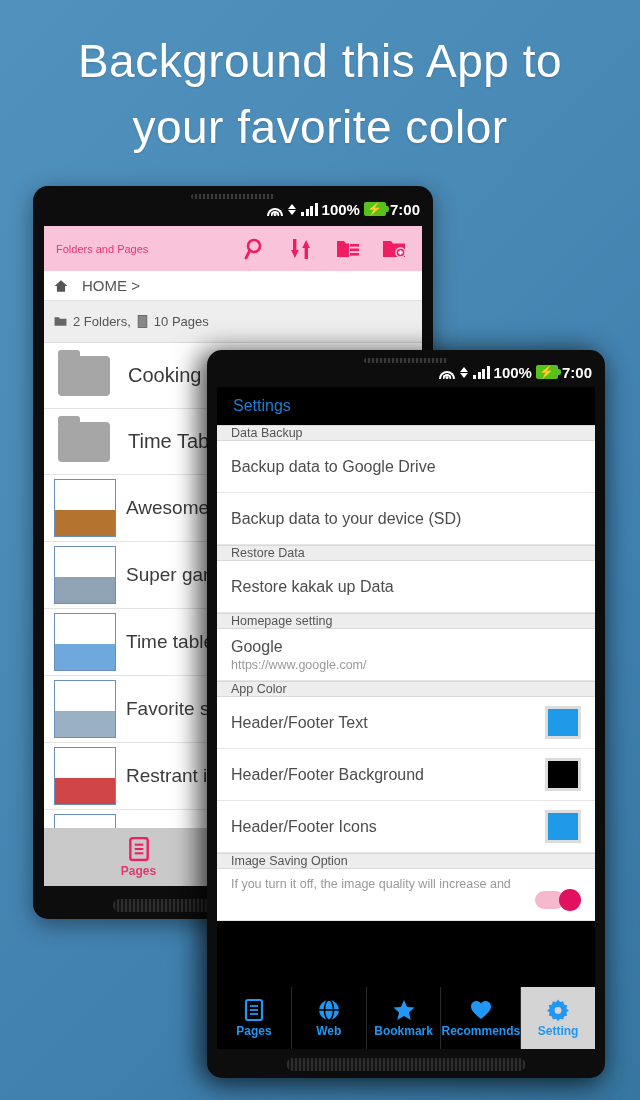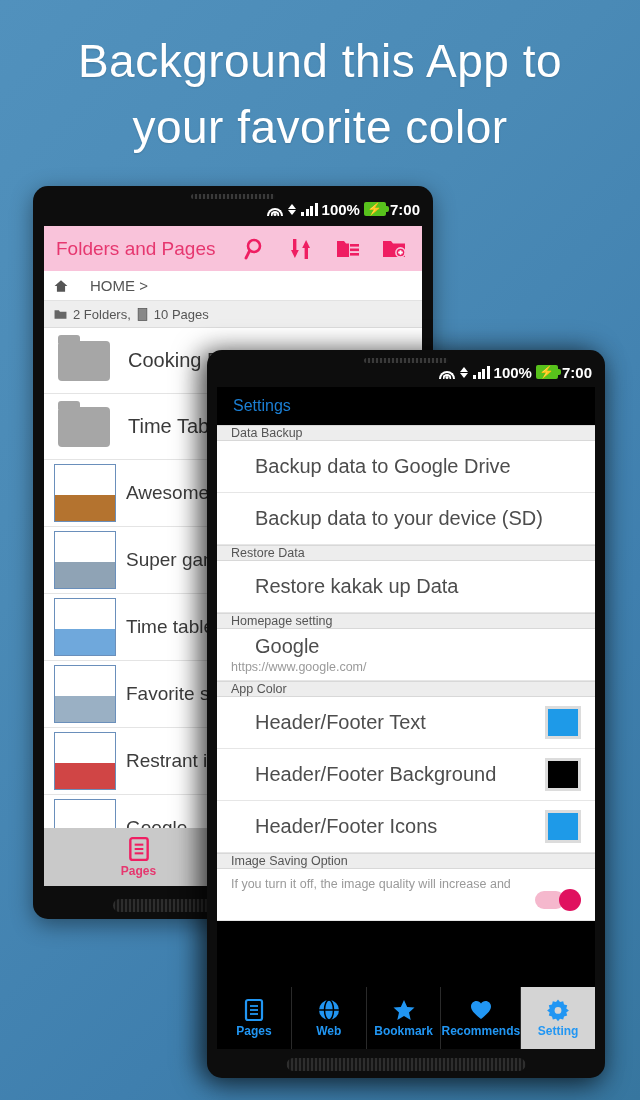--- a/index.html
+++ b/index.html
@@ -51,27 +51,27 @@
             color:#fff; font-size:12px; }
   .sb-batt:after{ content:""; position:absolute; right:-3px; top:4px; width:3px;height:6px;
                   background:#58c21c; border-radius:0 2px 2px 0; }
 
   
   #back-tablet{ left:33px; top:186px; width:400px; height:733px; }
   #back-tablet .screen{ position:absolute; left:11px; top:40px; width:378px; height:660px;
                         background:#fff; overflow:hidden; }
   .pink-header{ height:45px; background:#f9c3da; display:flex; align-items:center;
                 padding:0 12px; }
-  .pink-header .ph-title{ color:#e6376f; font-size:19px; flex:1; }
+  .pink-header .ph-title{ color:#e6376f; font-size:11px; flex:1; }
   .pink-header .ph-icons{ display:flex; align-items:center; gap:22px; padding-right:4px; }
   .pi{ width:24px; height:24px; position:relative; color:#ef1e62; }
-  .breadcrumb{ height:30px; display:flex; align-items:center; gap:22px;
+  .breadcrumb{ height:30px; display:flex; align-items:center; gap:14px;
                padding:0 10px; font-size:15px; color:#555; background:#fff;
                border-bottom:1px solid #e2e2e2; }
-  .countbar{ height:27px; display:flex; align-items:center; gap:6px; padding:0 10px;
+  .countbar{ height:42px; display:flex; align-items:center; gap:6px; padding:0 10px;
              font-size:13px; color:#555; background:#eeeeee;
              border-bottom:1px solid #dcdcdc; }
   .folder-row{ height:66px; display:flex; align-items:center; gap:18px; padding:0 14px;
                border-bottom:1px solid #e4e4e4; background:#fff; }
   .folder-ico{ width:52px; height:40px; background:#a6a6a6; border-radius:4px; position:relative; flex:none;}
   .folder-ico:before{ content:""; position:absolute; top:-6px; left:0; width:22px; height:8px;
                       background:#a6a6a6; border-radius:3px 3px 0 0; }
   .folder-name{ font-size:20px; color:#3a3a3a; white-space:nowrap; }
   .page-row{ height:67px; display:flex; align-items:center; gap:10px; padding:4px 10px;
              border-bottom:1px solid #e4e4e4; background:#fff; }
@@ -94,21 +94,21 @@
   #front-tablet .screen{ position:absolute; left:10px; top:37px; width:378px; height:662px;
                          background:#000; overflow:hidden; }
   .settings-title{ height:38px; display:flex; align-items:center; padding-left:16px;
                    background:#000; color:#1b7fd4; font-size:16px; }
   .settings-list{ background:#fff; }
   .sec-head{ height:16px; background:#ededed; display:flex; align-items:center;
              padding-left:14px; font-size:12.5px; color:#555;
              border-top:1px solid #d8d8d8; border-bottom:1px solid #d8d8d8; }
   .set-row{ min-height:52px; display:flex; align-items:center; justify-content:space-between;
             padding:6px 14px; background:#fff; border-bottom:1px solid #e6e6e6; }
-  .set-label{ font-size:20px; color:#4d4d4d;margin-left:24px; }
+  .set-label{ font-size:16px; color:#4d4d4d; }
   .set-sub{ font-size:12.5px; color:#9a9a9a; margin-top:2px; }
   .swatch{ width:36px; height:33px; border:3px solid #dcdcdc; flex:none; }
   .toggle{ width:46px; height:22px; position:relative; flex:none; }
   .toggle .tg-track{ position:absolute; left:0; top:2px; width:30px; height:18px;
                      border-radius:9px; background:#f5b8cd; }
   .toggle .tg-knob{ position:absolute; right:0; top:0; width:22px; height:22px;
                     border-radius:50%; background:#e0115f; }
   .front-nav{ position:absolute; bottom:0; left:0; width:100%; height:62px;
               display:flex; background:#000; }
   .fn-item{ flex:1; display:flex; flex-direction:column; align-items:center;

